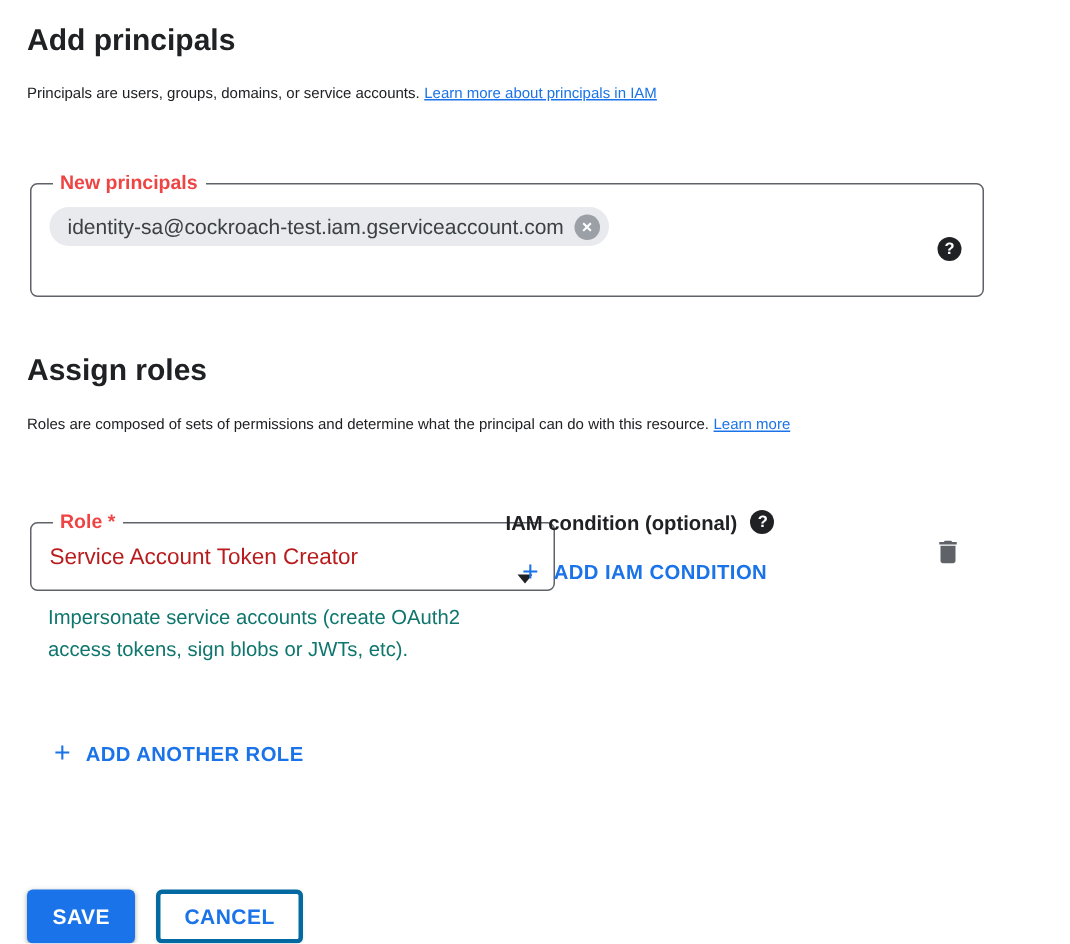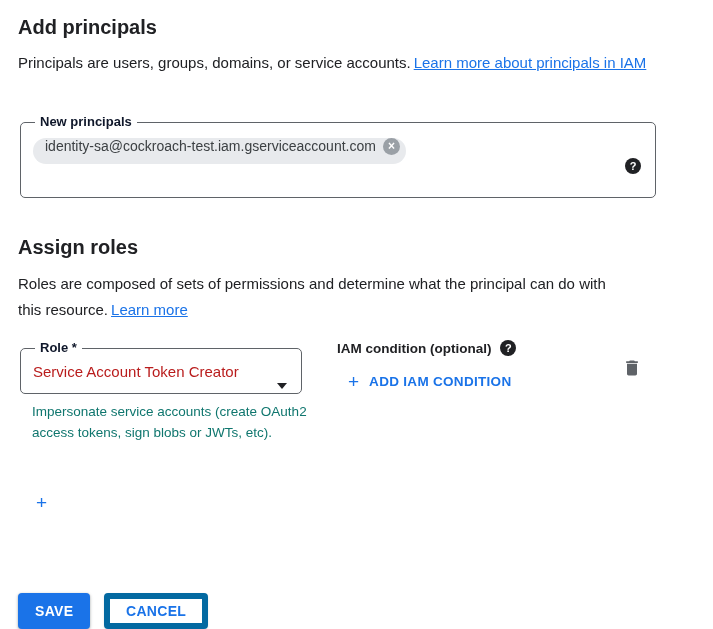--- a/index.html
+++ b/index.html
@@ -8,38 +8,38 @@
     font-family: "Liberation Sans", sans-serif;
     color: #202124;
     width: 713px; height: 629px;
   }
   .page { position: relative; width: 713px; height: 629px; background: #fff; overflow: hidden; }
 
   .h1 { position: absolute; left: 18px; font-size: 20px; line-height: 28px; font-weight: 700; color: #202124; }
   #add-principals-title { top: 13px; }
   #assign-roles-title  { top: 233px; }
 
-  .para { position: absolute; left: 18px; font-size: 15px; line-height: 26px; color: #202124; }
+  .para { position: absolute; left: 18px; font-size: 10px; line-height: 26px; color: #202124; }
   #principals-desc { top: 50px;  width: 640px; }
   #roles-desc      { top: 271px; width: 600px; }
   a.link { color: #1a73e8; text-decoration: underline; cursor: pointer; margin-left: 3px; }
 
   fieldset.outlined {
     position: absolute; border: 1px solid #5f6368; border-radius: 5px;
     padding: 2px 12px 0 12px; background: #fff;
   }
   fieldset.outlined legend {
-    font-size: 13px; font-weight: 700; color: #0f172a;
+    font-size: 13px; font-weight: 700; color: #ef4444;
     padding: 0 5px; margin-left: 2px; line-height: 16px;
   }
   #new-principals-field { left: 20px; top: 114px; width: 636px; height: 84px; }
-  #role-field           { left: 20px; top: 340px; width: 282px; height: 54px; cursor: pointer; }
+  #role-field           { left: 20px; top: 340px; width: 350px; height: 54px; cursor: pointer; }
 
   .chip {
-    display: inline-flex; align-items: flex-start; margin-top: 6px;
+    display: inline-flex; align-items: center; margin-top: 6px;
     background: #e8eaed; border-radius: 14px; height: 26px;
     padding: 0 6px 0 12px; max-width: 560px;
   }
   .chip-text { font-size: 14px; color: #3c4043; white-space: nowrap; }
   .chip-remove {
     width: 17px; height: 17px; margin-left: 7px; border-radius: 50%;
     background: #9aa0a6; color: #fff; font-size: 12px; font-weight: 700;
     display: inline-flex; align-items: center; justify-content: center;
     cursor: pointer; line-height: 17px;
   }
@@ -87,21 +87,21 @@
     font-family: Liberation Sans, sans-serif; font-size: 14px; font-weight: 700;
     letter-spacing: 0.3px; cursor: pointer;
     display: inline-flex; align-items: center; justify-content: center;
   }
   #save-btn {
     left: 18px; padding: 0 17px; background: #1a73e8; color: #fff; border: none;
     box-shadow: 0 1px 2px rgba(60,64,67,.3), 0 1px 3px 1px rgba(60,64,67,.15);
   }
   #cancel-btn {
     left: 104px; padding: 0 16px; background: #fff; color: #1a73e8;
-    border: 6px solid #0369a1;
+    border: 3px solid #0369a1;
     box-shadow: 0 1px 2px rgba(60,64,67,.15);
   }
 </style>
 </head>
 <body>
 
 <div class="page">
 
   <div class="h1" id="add-principals-title">Add principals</div>
 
@@ -139,18 +139,19 @@
   </button>
 
   <button id="delete-role-btn">
     <svg width="20" height="20" viewBox="0 0 24 24" fill="#5f6368">
       <path d="M6 19c0 1.1.9 2 2 2h8c1.1 0 2-.9 2-2V7H6v12zM19 4h-3.5l-1-1h-5l-1 1H5v2h14V4z"></path>
     </svg>
   </button>
 
   <button class="text-btn" id="add-another-role-btn">
     <span class="plus">+</span>
+    <span class="txt">ADD ANOTHER ROLE</span>
   </button>
 
   <button class="btn" id="save-btn">SAVE</button>
   <button class="btn" id="cancel-btn">CANCEL</button>
 
 </div>
 
 </body></html>

